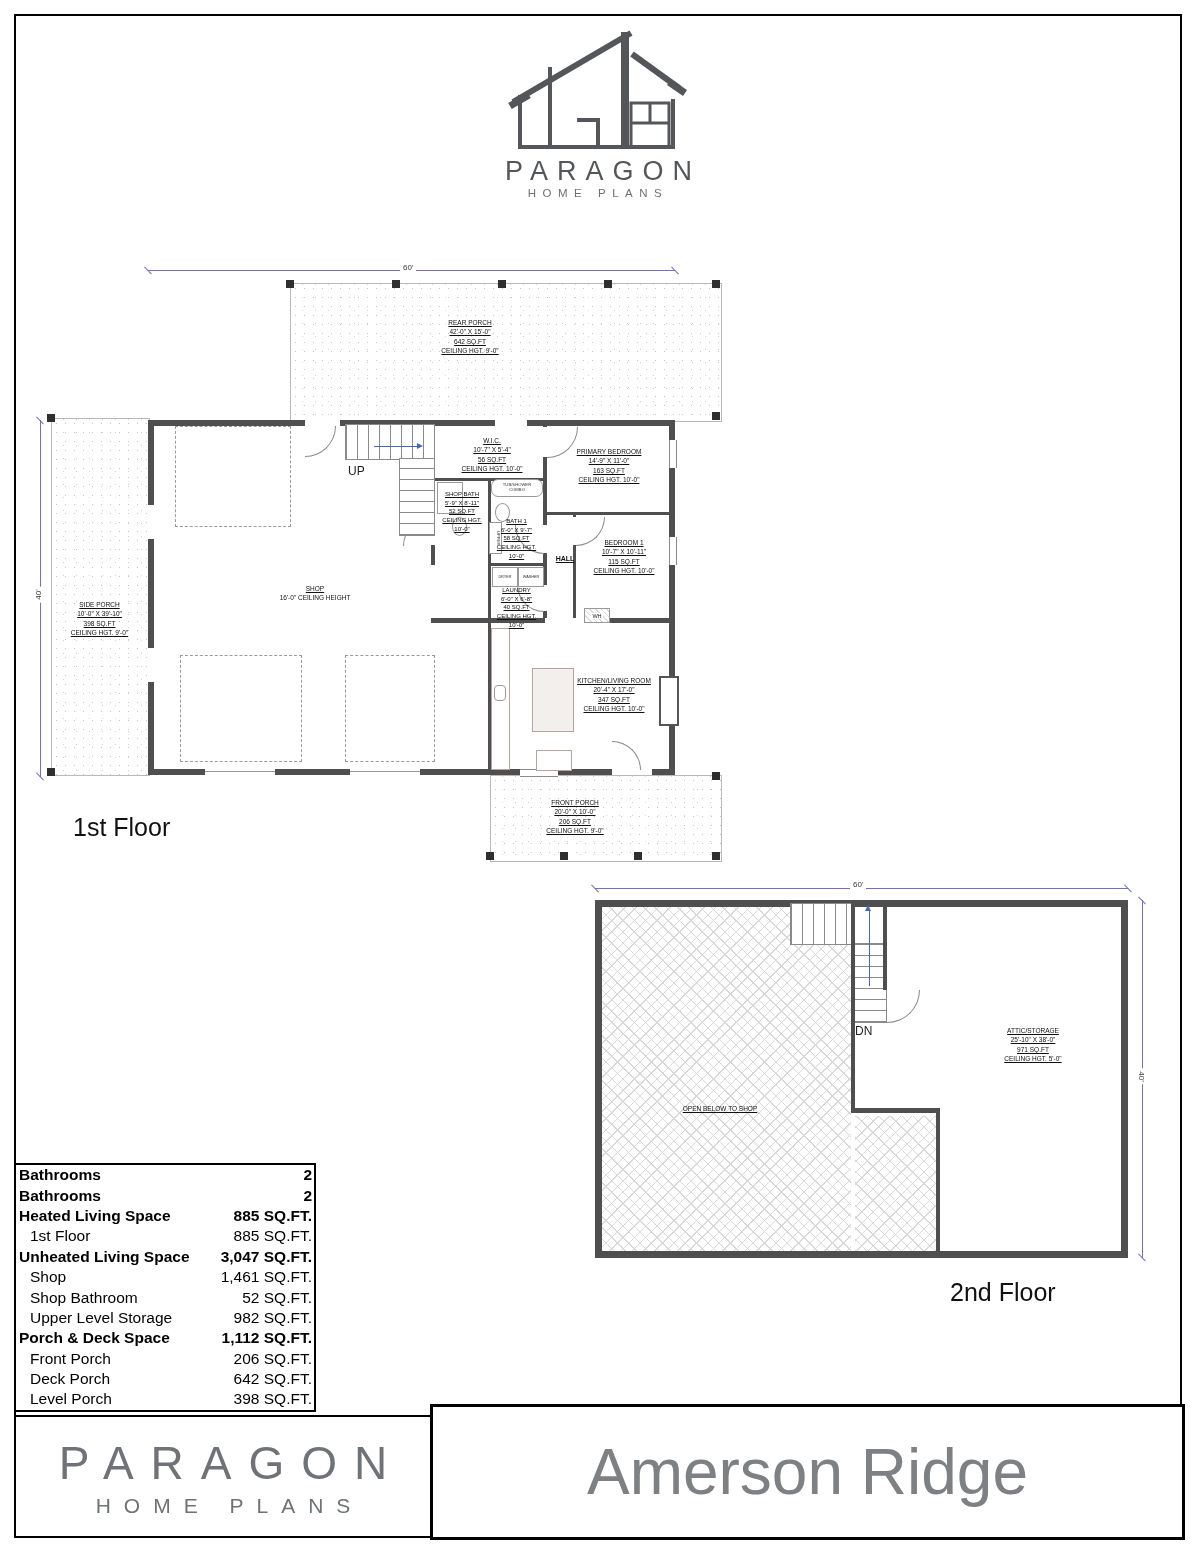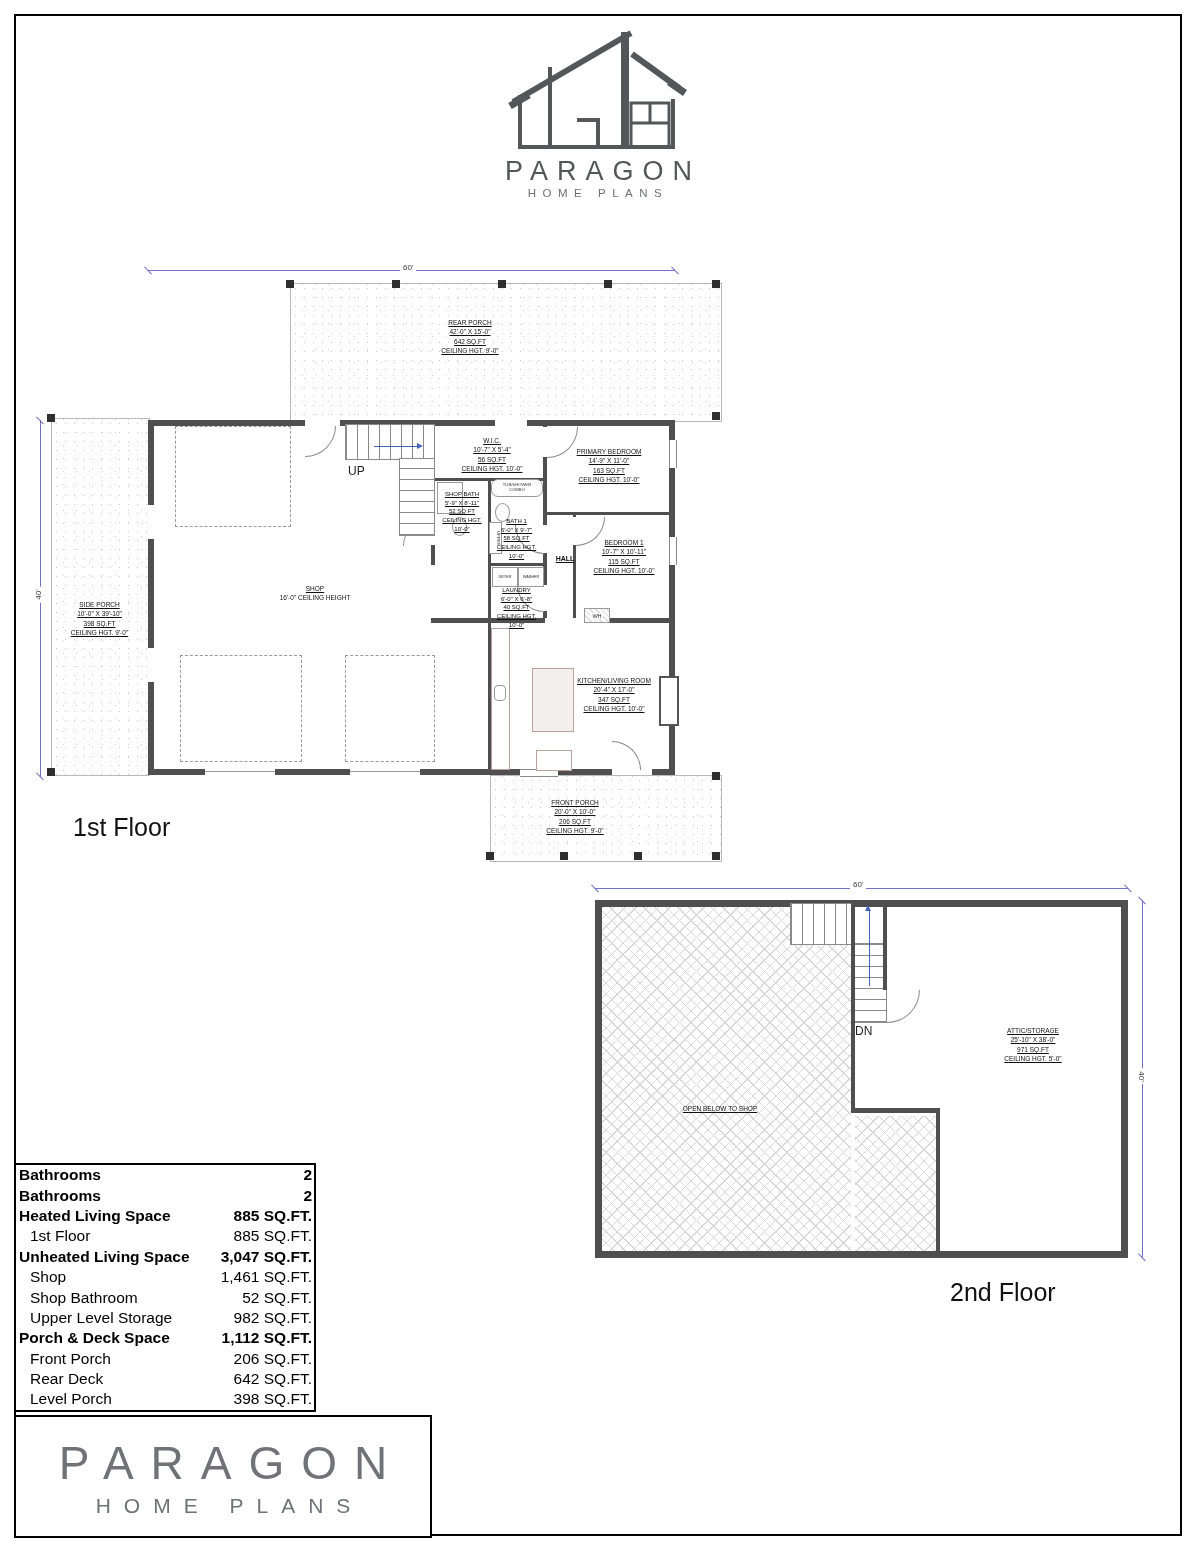--- a/index.html
+++ b/index.html
@@ -318,26 +318,29 @@
       </div>
     <div class="srow bold">
         <span class="lab">Porch &amp; Deck Space</span>
         <span class="val">1,112 SQ.FT.</span>
       </div>
     <div class="srow ind">
         <span class="lab">Front Porch</span>
         <span class="val">206 SQ.FT.</span>
       </div>
     <div class="srow ind">
-        <span class="lab">Rear Deck</span>
+        <span class="lab">Deck Porch</span>
         <span class="val">642 SQ.FT.</span>
       </div>
     <div class="srow ind">
         <span class="lab">Level Porch</span>
         <span class="val">398 SQ.FT.</span>
       </div>
   </div>
 
   <div class="abs fbox-l">
     <div class="fbrand">PARAGON</div>
     <div class="fsub">HOME PLANS</div>
   </div>
+  <div class="abs fbox-r">
+    <div class="fname">Amerson Ridge</div>
+  </div>
 </div>
 
 </body></html>

